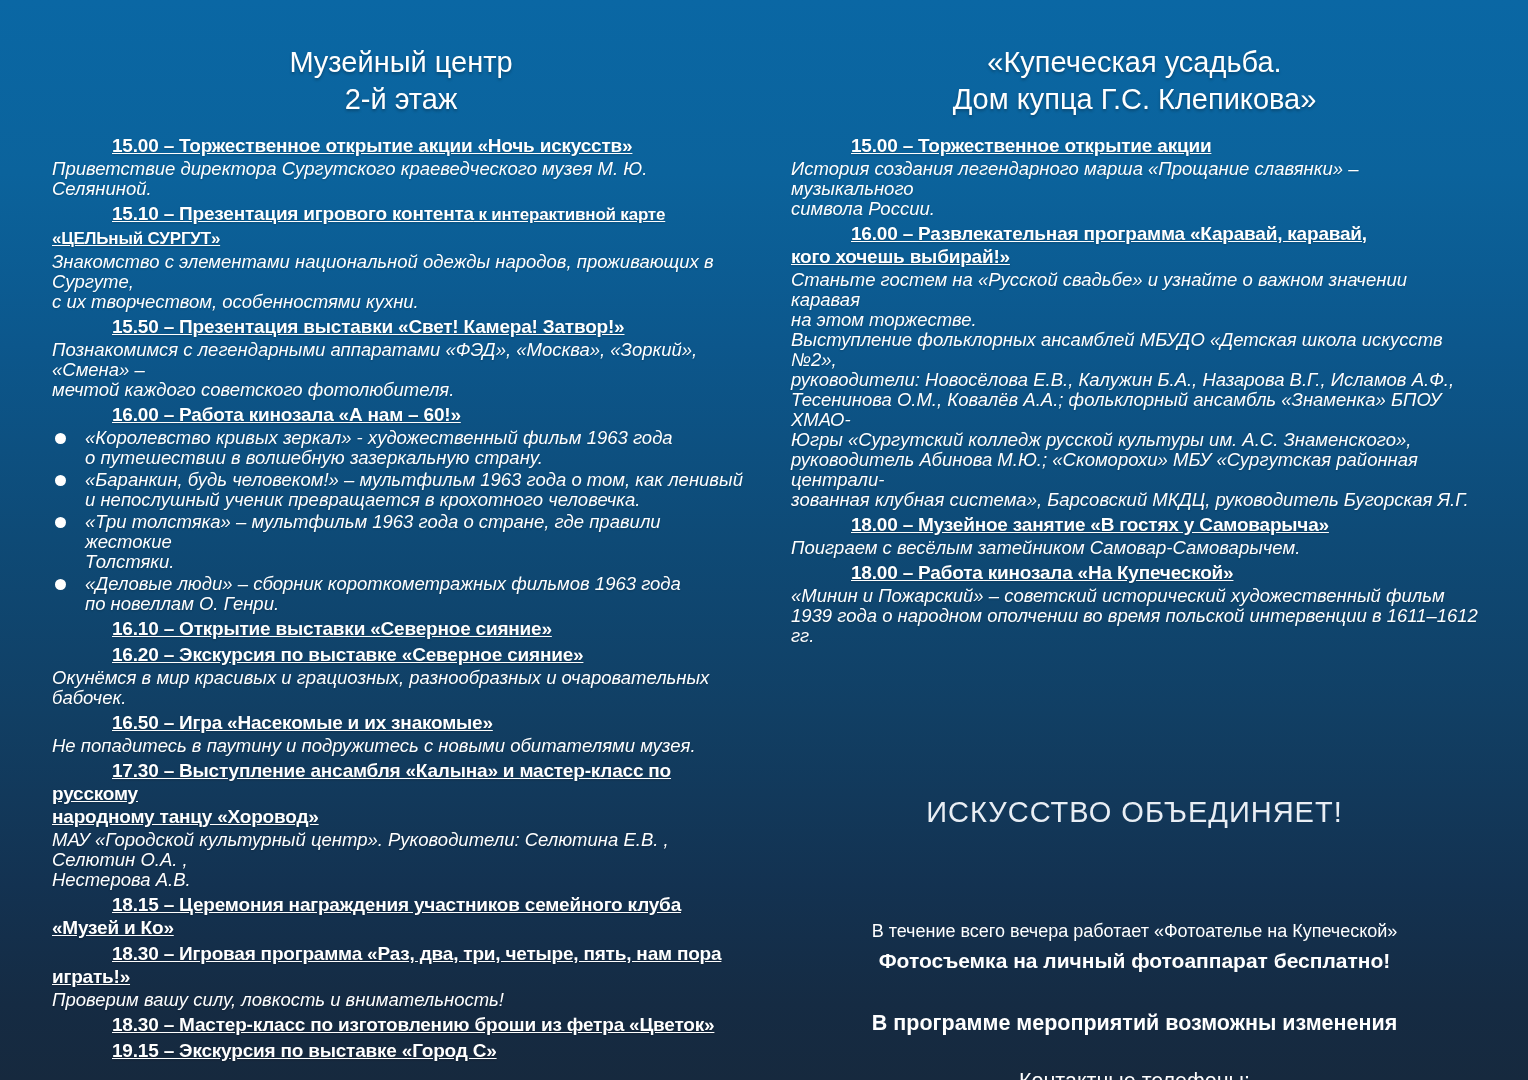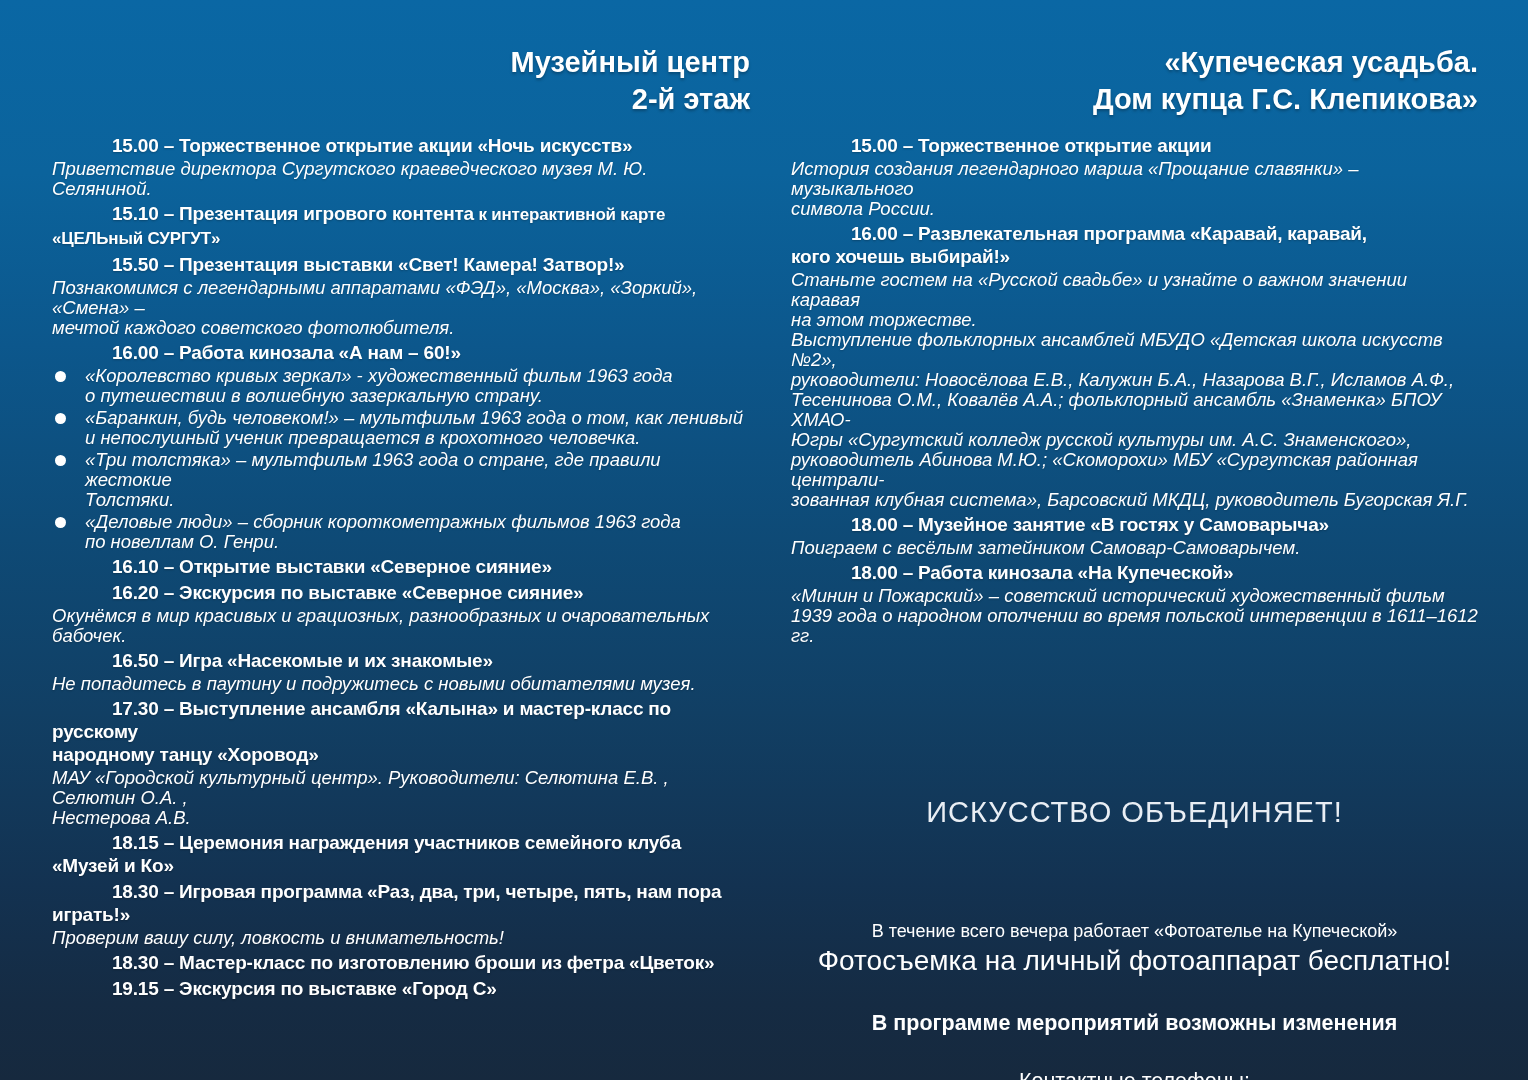--- a/index.html
+++ b/index.html
@@ -12,31 +12,32 @@
     font-family: "Liberation Sans", "DejaVu Sans", sans-serif;
     color: #ffffff;
   }
   .page { position: relative; width: 1528px; height: 1080px; display: flex; }
   .col { box-sizing: border-box; }
   .col-left  { width: 764px; padding: 44px 14px 0 52px; }
   .col-right { width: 764px; padding: 44px 50px 16px 27px; }
 
   h1.col-title {
     margin: 0 0 16px 0;
-    font-size: 29px; line-height: 37px; font-weight: bold;
-    text-align: right; white-space: pre-line;
+    font-size: 29px; line-height: 37px; font-weight: normal;
+    text-align: center; white-space: pre-line;
     text-shadow: 0 2px 3px rgba(0,0,0,0.28);
   }
 
   .h {
     margin: 3px 0 2px 0;
     font-size: 19px; line-height: 23px; font-weight: bold;
     letter-spacing: -0.2px;
     white-space: pre-line; text-indent: 60px;
     text-shadow: 0 1px 2px rgba(0,0,0,0.25);
+    text-decoration: underline;
   }
   .h .h-small { font-size: 17px; }
   .i {
     margin: 0;
     font-size: 18.5px; line-height: 20px;
     font-style: italic; font-weight: normal;
     white-space: pre-line;
     text-shadow: 0 1px 2px rgba(0,0,0,0.2);
   }
   .b { display: flex; margin: 2px 0; }
@@ -50,37 +51,39 @@
 
   .slogan {
     margin-top: 146px;
     text-align: center;
     font-size: 29px; line-height: 40px;
     letter-spacing: 1px; font-weight: normal;
     color: #e9eef4;
   }
   .center-line { text-align: center; margin: 0; }
   .photo1   { margin-top: 86px; font-size: 18px; line-height: 26px; }
-  .photo2   { margin-top: 4px;  font-size: 28px; line-height: 26px; font-weight: normal; }
+  .photo2   { margin-top: 4px;  font-size: 21px; line-height: 26px; font-weight: bold; }
   .changes  { margin-top: 36px; font-size: 21.5px; line-height: 26px; font-weight: bold; }
   .contacts { margin-top: 32px; font-size: 21.5px; line-height: 26px; }
 </style>
 </head>
 <body>
 
 <div class="page">
 
   <div class="col col-left">
     <h1 class="col-title">Музейный центр
 2-й этаж</h1>
     <div class="schedule" id="left-schedule">
         <p class="h"><span>15.00 – Торжественное открытие акции «Ночь искусств»</span></p>
         <p class="i">Приветствие директора Сургутского краеведческого музея М. Ю. Селяниной.</p>
         <p class="h"><span>15.10 – Презентация игрового контента</span><span class="h-small"> к интерактивной карте
 «ЦЕЛЬный СУРГУТ»</span></p>
+        <p class="i">Знакомство с элементами национальной одежды народов, проживающих в Сургуте,
+с их творчеством, особенностями кухни.</p>
         <p class="h"><span>15.50 – Презентация выставки «Свет! Камера! Затвор!»</span></p>
         <p class="i">Познакомимся с легендарными аппаратами «ФЭД», «Москва», «Зоркий», «Смена» –
 мечтой каждого советского фотолюбителя.</p>
         <p class="h"><span>16.00 – Работа кинозала «А нам – 60!»</span></p>
         <div class="b">
           <span class="dot"></span>
           <p class="i">«Королевство кривых зеркал» - художественный фильм 1963 года
 о путешествии в волшебную зазеркальную страну.</p>
         </div>
         <div class="b">

